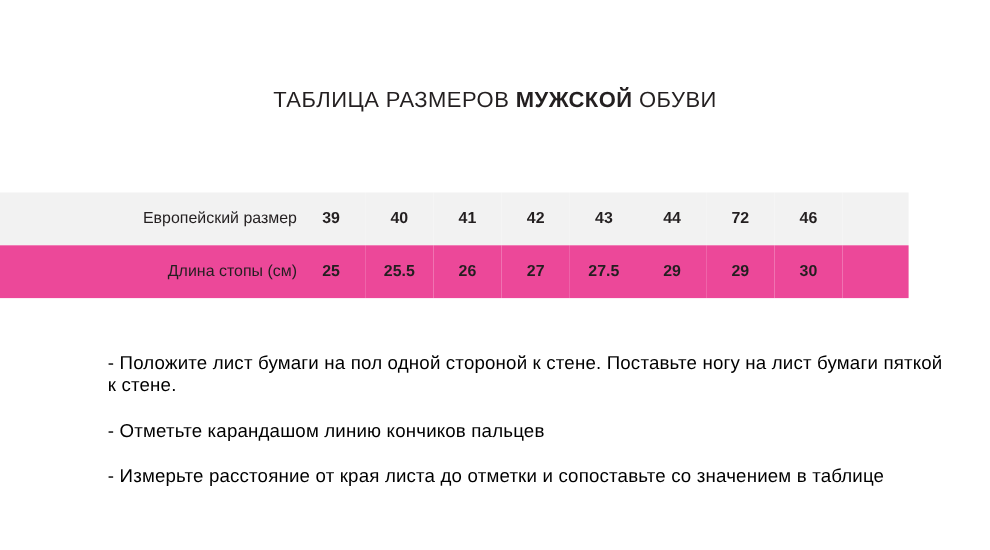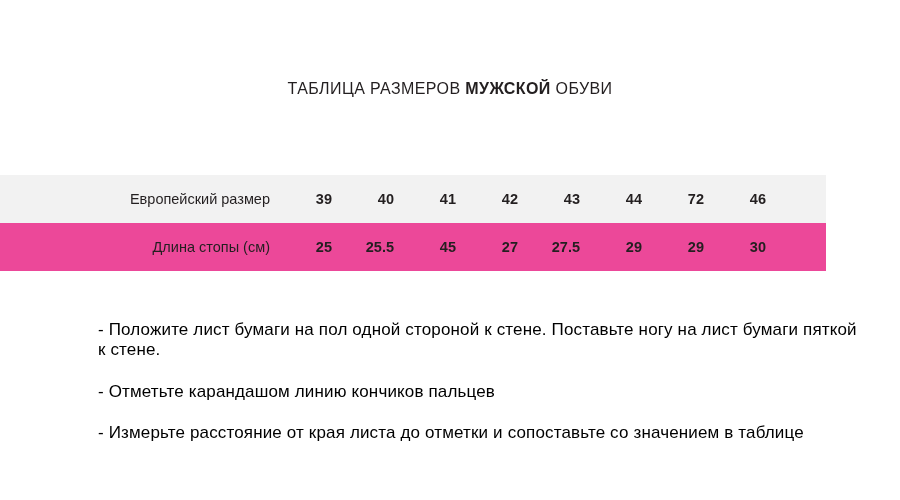--- a/index.html
+++ b/index.html
@@ -18,21 +18,21 @@
     position: relative;
     width: 900px;
     height: 500px;
   }
   .title {
     position: absolute;
     top: 80px;
     left: 0;
     width: 900px;
     text-align: center;
-    font-size: 16px;
+    font-size: 20px;
     letter-spacing: 0.4px;
     color: #231f20;
     font-weight: 400;
   }
   .title .strong {
     font-weight: 700;
   }
   .table-wrap {
     position: absolute;
     top: 175px;
@@ -61,21 +61,21 @@
     text-align: right;
     padding-right: 18px;
     font-size: 14.5px;
     color: #231f20;
   }
   tr.header-row td.row-label {
     font-weight: 400;
   }
   td.cell {
     width: 62px;
-    text-align: right;
+    text-align: center;
   }
   tr.header-row td.cell {
     font-weight: 700;
     font-size: 14.5px;
   }
   tr.value-row td.cell {
     font-weight: 700;
     font-size: 14.5px;
   }
   td.spacer {
@@ -116,21 +116,21 @@
           <td class="cell">43</td>
           <td class="cell">44</td>
           <td class="cell">72</td>
           <td class="cell">46</td>
           <td class="spacer"></td>
         </tr>
         <tr class="value-row">
           <td class="row-label">Длина стопы (см)</td>
           <td class="cell">25</td>
           <td class="cell">25.5</td>
-          <td class="cell">45</td>
+          <td class="cell">26</td>
           <td class="cell">27</td>
           <td class="cell">27.5</td>
           <td class="cell">29</td>
           <td class="cell">29</td>
           <td class="cell">30</td>
           <td class="spacer"></td>
         </tr>
       </tbody>
     </table>
   </div>

